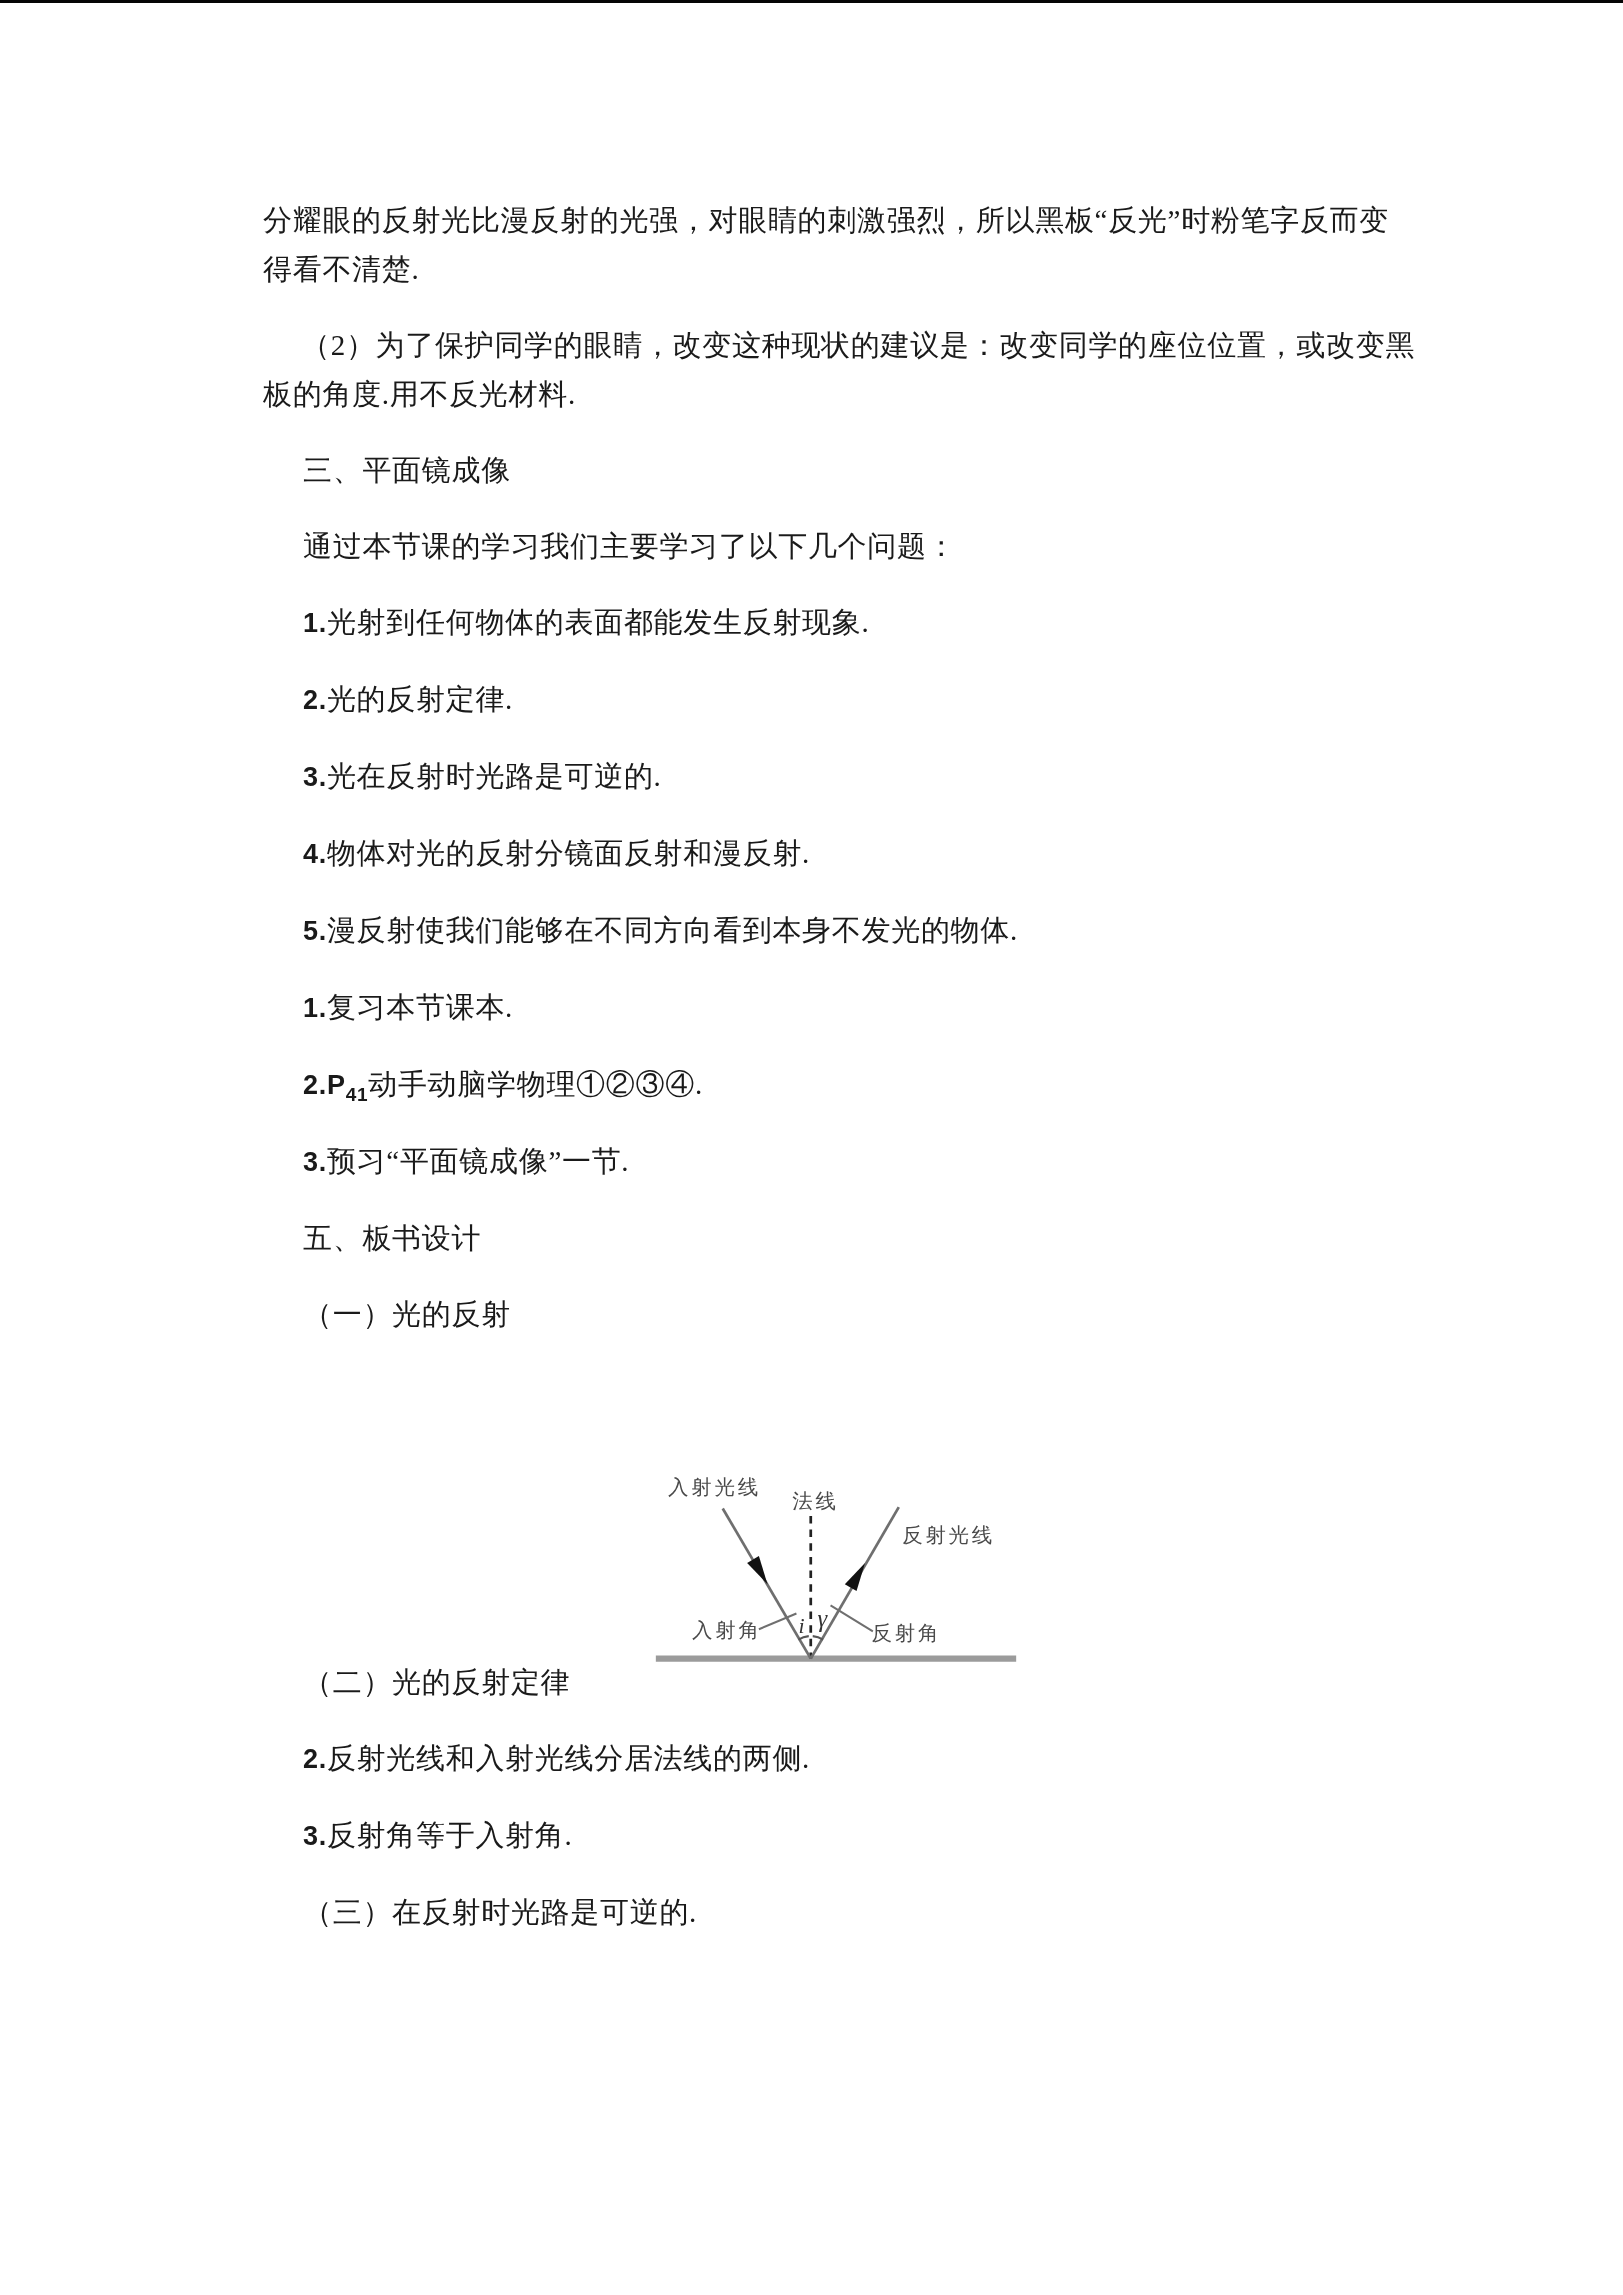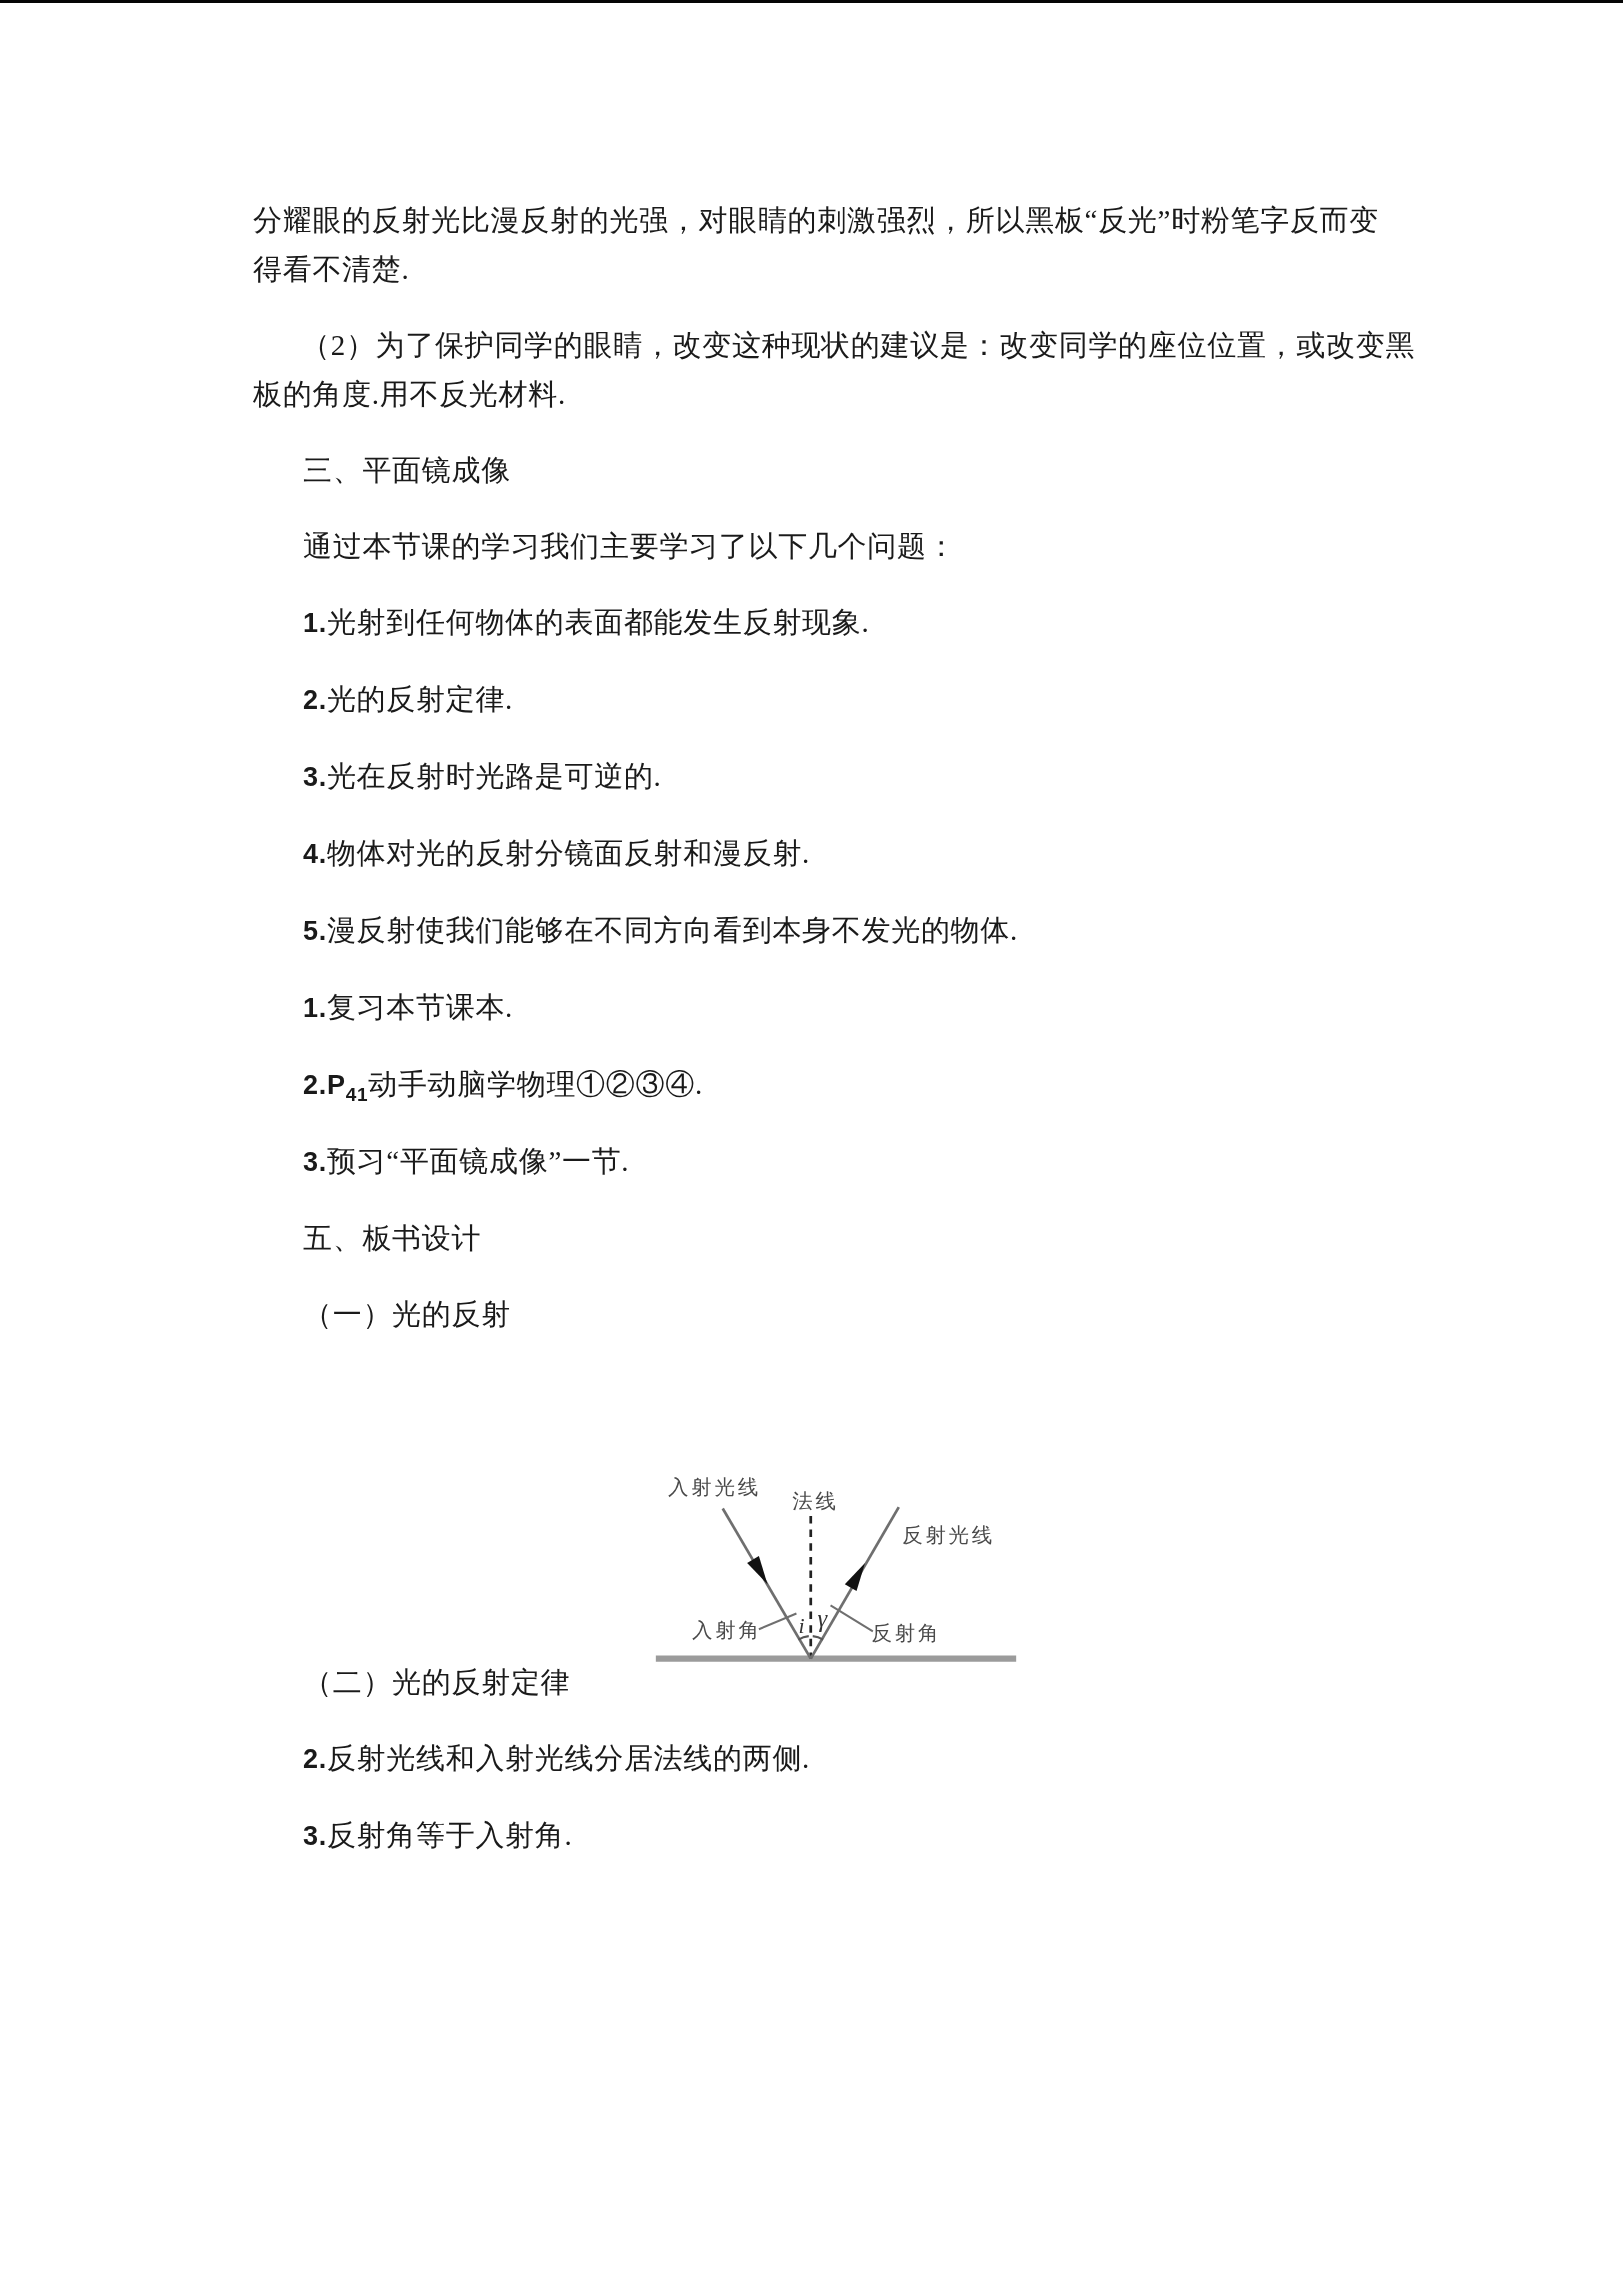--- a/index.html
+++ b/index.html
@@ -18,21 +18,21 @@
     position:absolute;left:247px;top:196px;width:1152px;
   }
   .ln{
     white-space:nowrap;
     line-height:49px;
     font-size:29px;
     color:#1a1a1a;
     letter-spacing:0.7px;
   }
   .gap{margin-bottom:27px;}
-  .ind-none{margin-left:6px;}
+  .ind-none{margin-left:16px;}
   .ind-std{margin-left:56px;}
   .ind-wide{margin-left:54px;}
   .num{
     font-family:"Liberation Sans","DejaVu Sans",sans-serif;
     font-weight:600;font-size:27px;
   }
   .ln sub{
     font-family:"Liberation Sans","DejaVu Sans",sans-serif;
     font-weight:600;font-size:19px;
     vertical-align:-6.8px;line-height:0;
@@ -69,20 +69,21 @@
     <div class="ln ind-std gap"><span class="num">5.</span>漫反射使我们能够在不同方向看到本身不发光的物体.</div>
     <div class="ln ind-std gap"><span class="num">1.</span>复习本节课本.</div>
     <div class="ln ind-std gap"><span class="num">2.P</span><sub>41</sub>动手动脑学物理①②③④.</div>
     <div class="ln ind-std gap"><span class="num">3.</span>预习“平面镜成像”一节.</div>
     <div class="ln ind-std gap">五、板书设计</div>
     <div class="ln ind-std gap">（一）光的反射</div>
     <div class="figure-spacer"></div>
     <div class="ln ind-std gap">（二）光的反射定律</div>
     <div class="ln ind-std gap"><span class="num">2.</span>反射光线和入射光线分居法线的两侧.</div>
     <div class="ln ind-std gap"><span class="num">3.</span>反射角等于入射角.</div>
+    <div class="ln ind-std">（三）在反射时光路是可逆的.</div>
   </div>
 
 <svg class="reflection-figure" viewBox="0 0 570 300" xmlns="http://www.w3.org/2000/svg">
 
   <line x1="32" y1="282" x2="560" y2="282" stroke="#9b9b9b" stroke-width="9"></line>
 
   <line x1="259" y1="73" x2="259" y2="282" stroke="#222222" stroke-width="4" stroke-dasharray="11 9"></line>
 
   <line x1="130" y1="62" x2="259" y2="282" stroke="#6f6f6f" stroke-width="4"></line>
 

